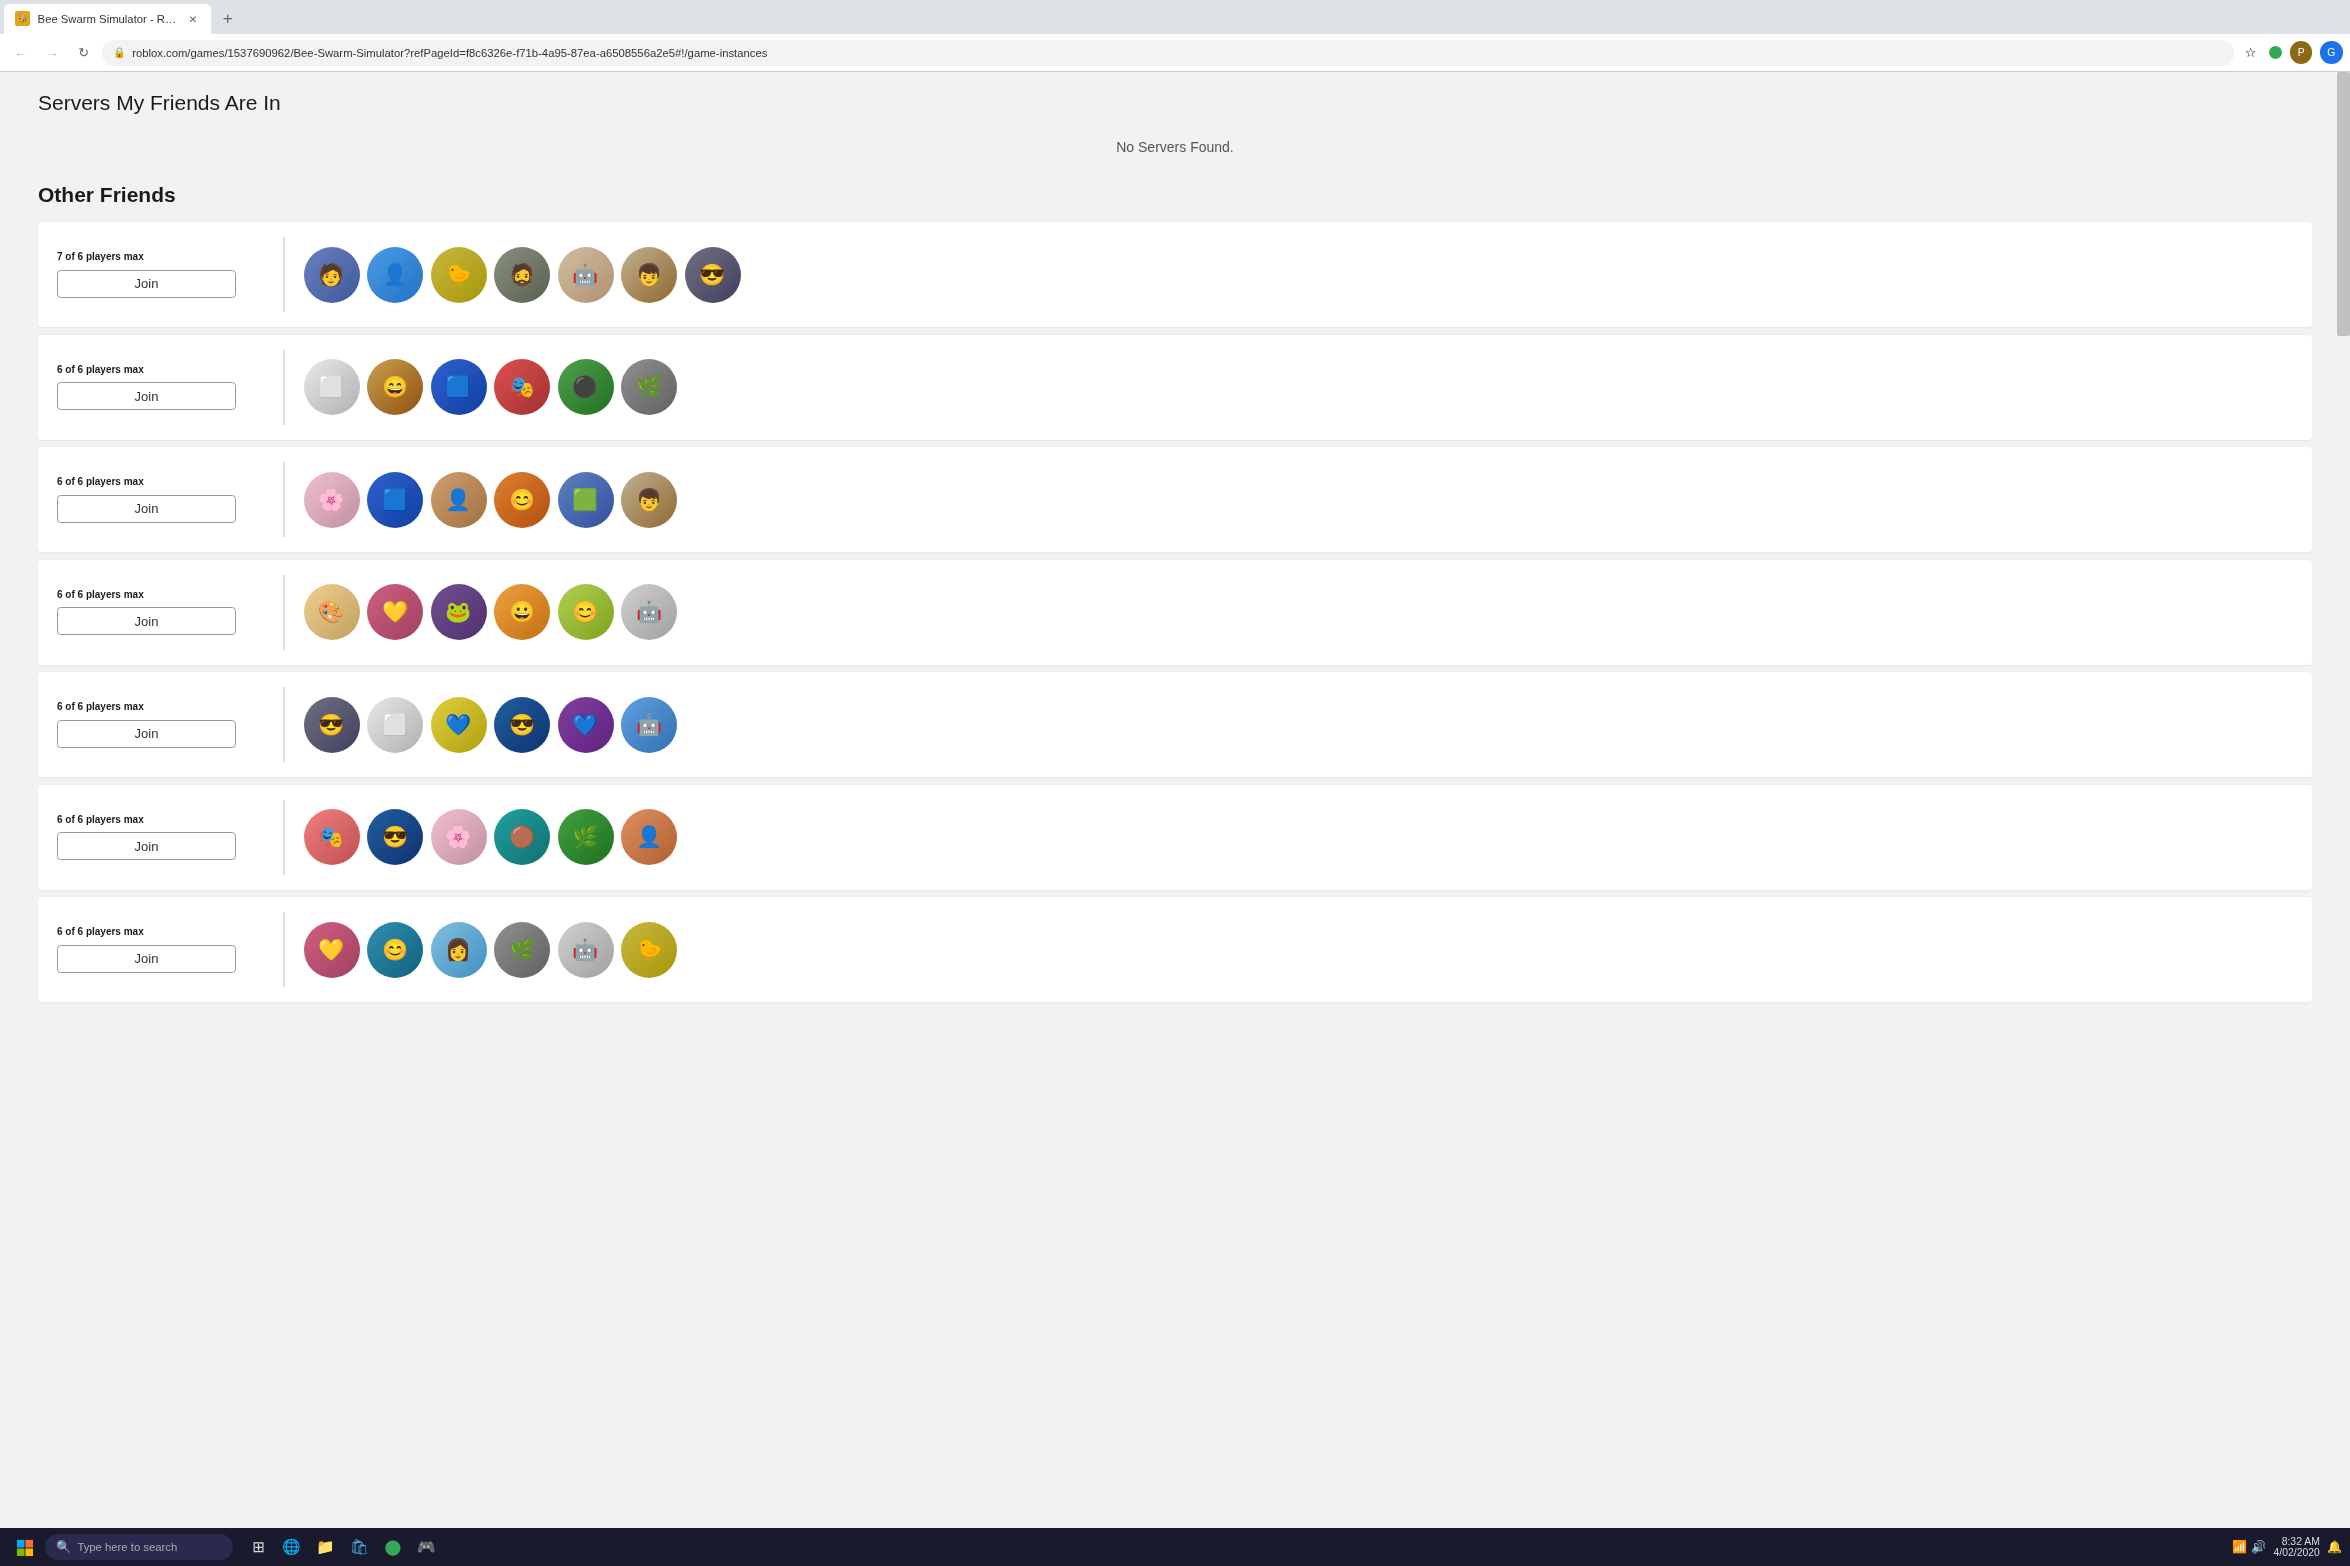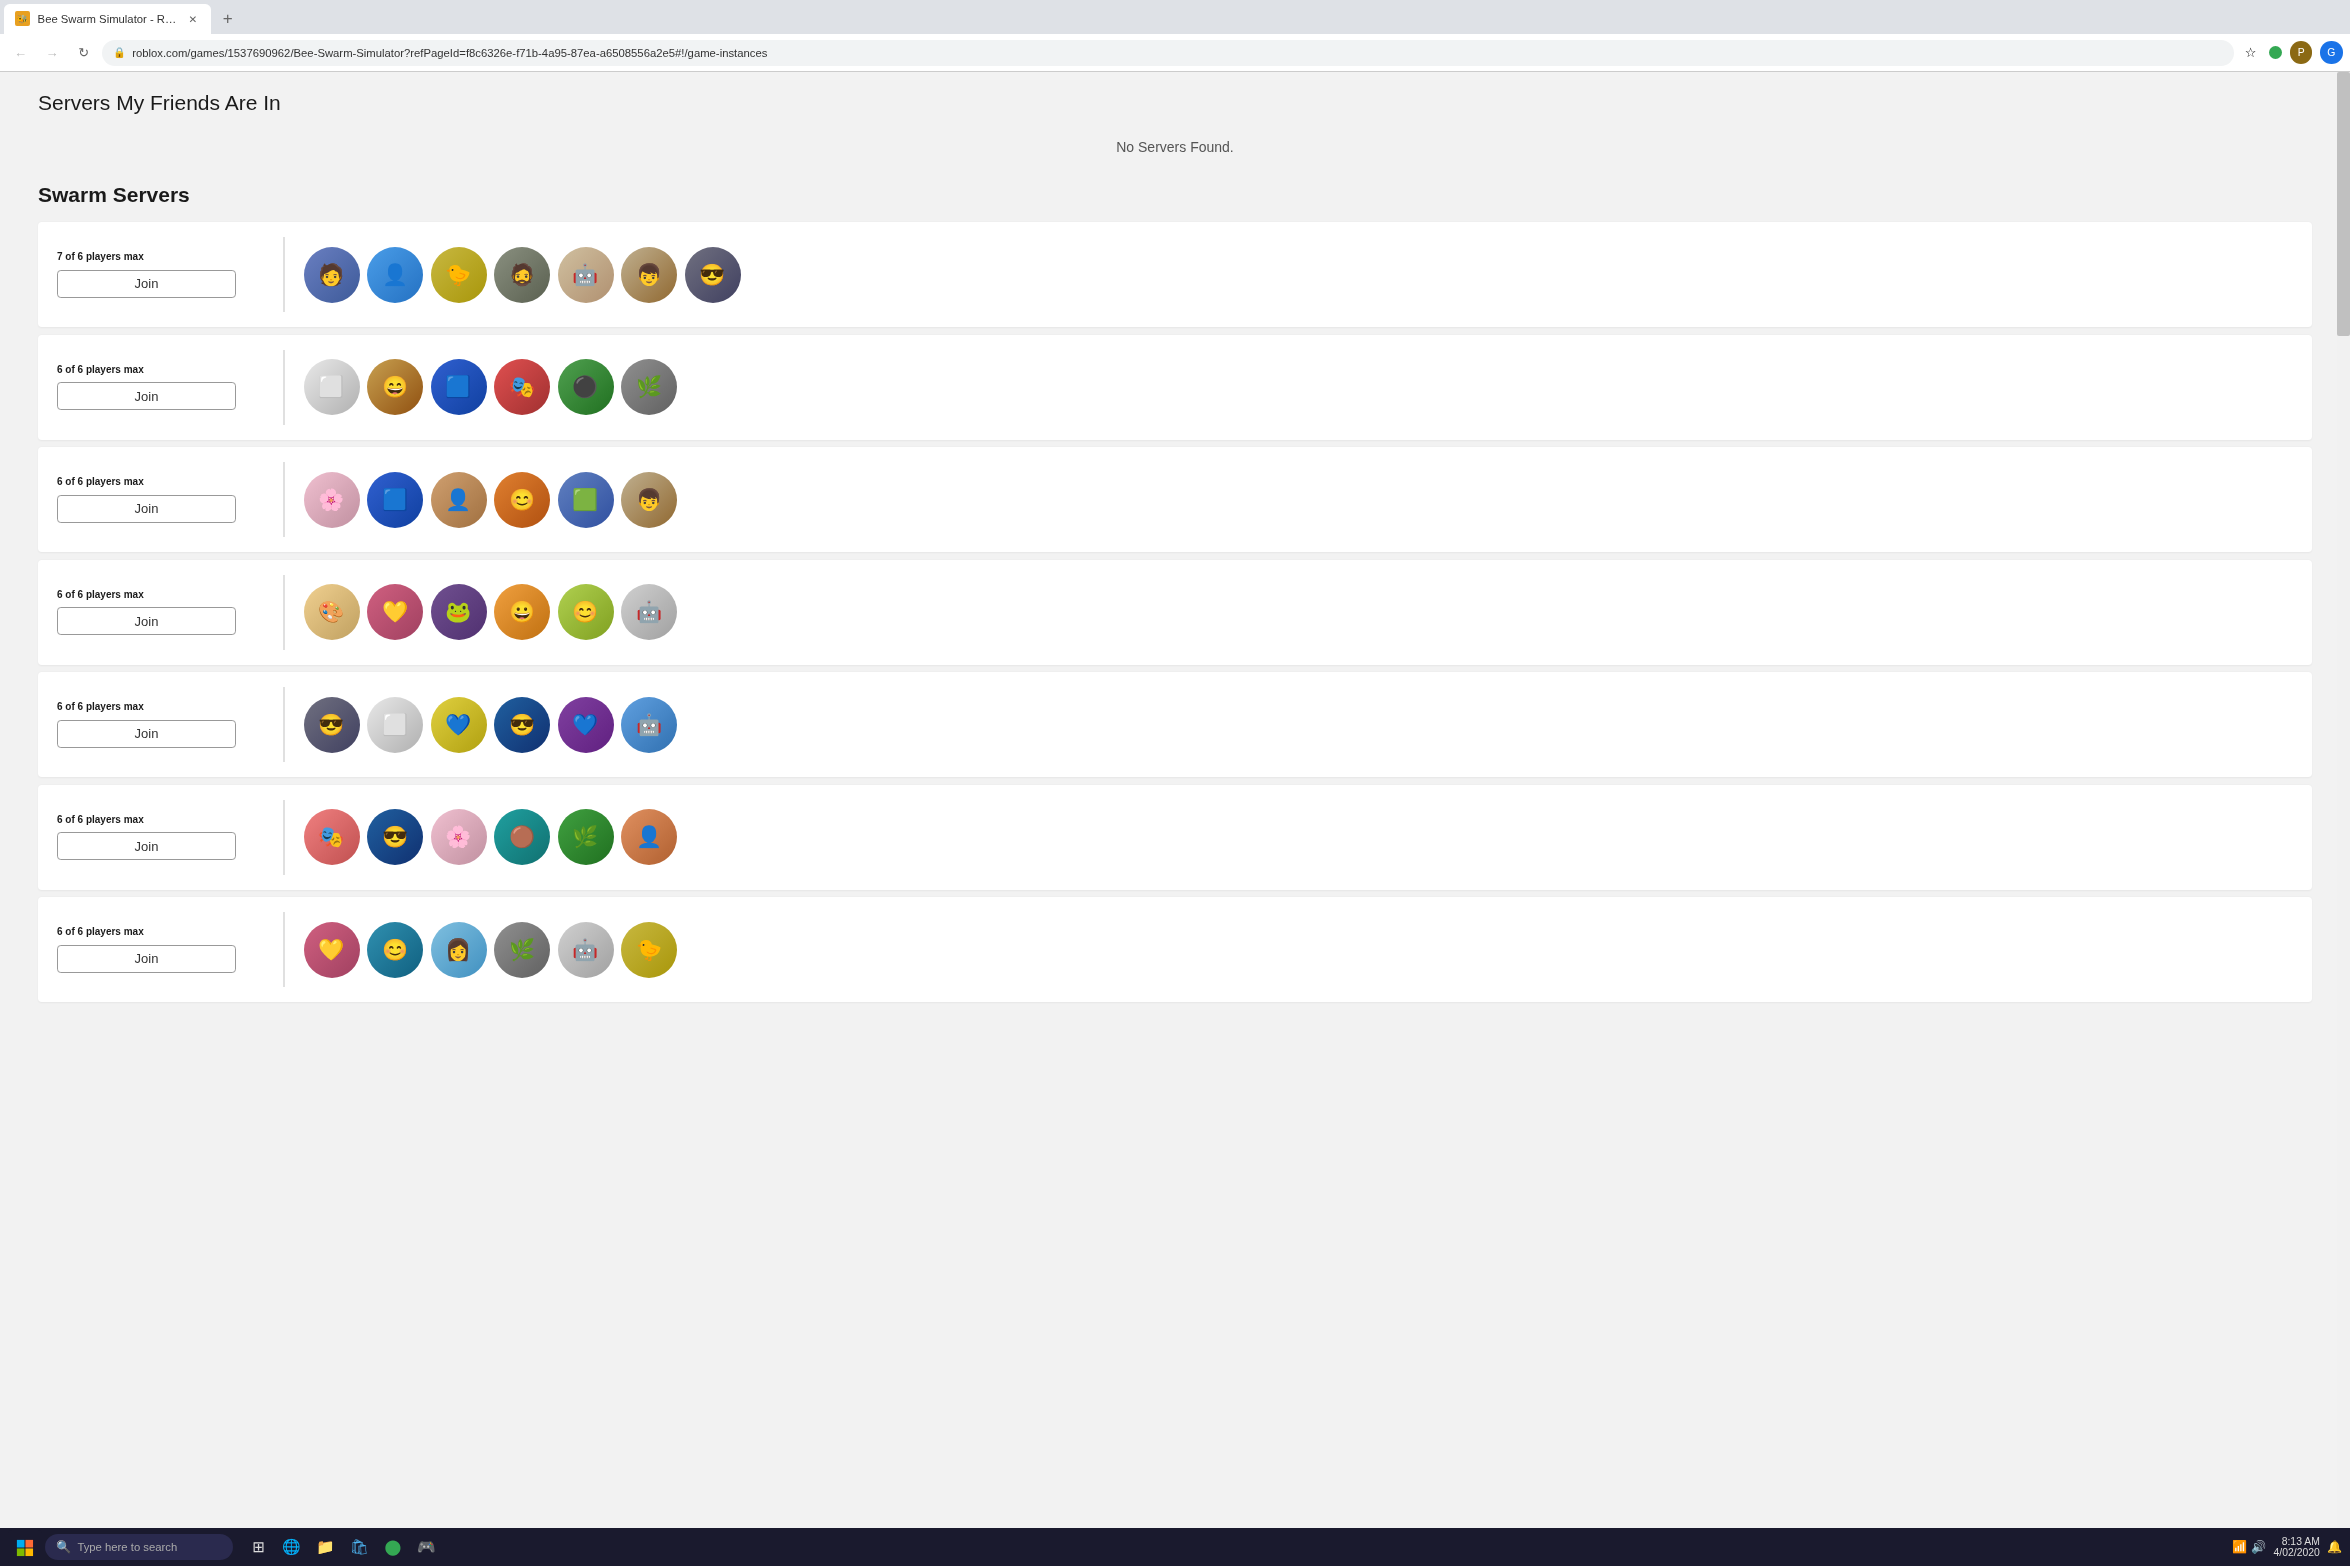--- a/index.html
+++ b/index.html
@@ -318,21 +318,21 @@
       <div class="profile-circle">P</div>
       <div class="ext-circle">G</div>
     </div>
   </div>
 </div>
 
 <div class="page-content">
   <h2 class="section-title">Servers My Friends Are In</h2>
   <div class="no-servers">No Servers Found.</div>
 
-  <h2 class="other-servers-title">Swarm Servers</h2>
+  <h2 class="other-servers-title">Other Friends</h2>
 
   <div id="servers-container">
 
   <div class="server-card">
         <div class="server-info">
           <div class="player-count">7 of 6 players max</div>
           <button class="join-btn">Join</button>
         </div>
         <div class="divider"></div>
         <div class="avatars">
@@ -462,19 +462,19 @@
     <div class="taskbar-icon" style="color:#4db4f0;">🛍</div>
     <div class="taskbar-icon" style="color:#34a853;">⬤</div>
     <div class="taskbar-icon" style="color:#ff6b35;">🎮</div>
   </div>
   <div class="taskbar-right">
     <div class="taskbar-sys-icons">
       <span style="font-size:12.2px;">📶</span>
       <span style="font-size:12.2px;">🔊</span>
     </div>
     <div class="taskbar-time">
-      <div>8:13 AM</div>
+      <div>8:32 AM</div>
       <div>4/02/2020</div>
     </div>
     <span style="font-size:12.2px;">🔔</span>
   </div>
 </div>
 
 
 </body></html>

